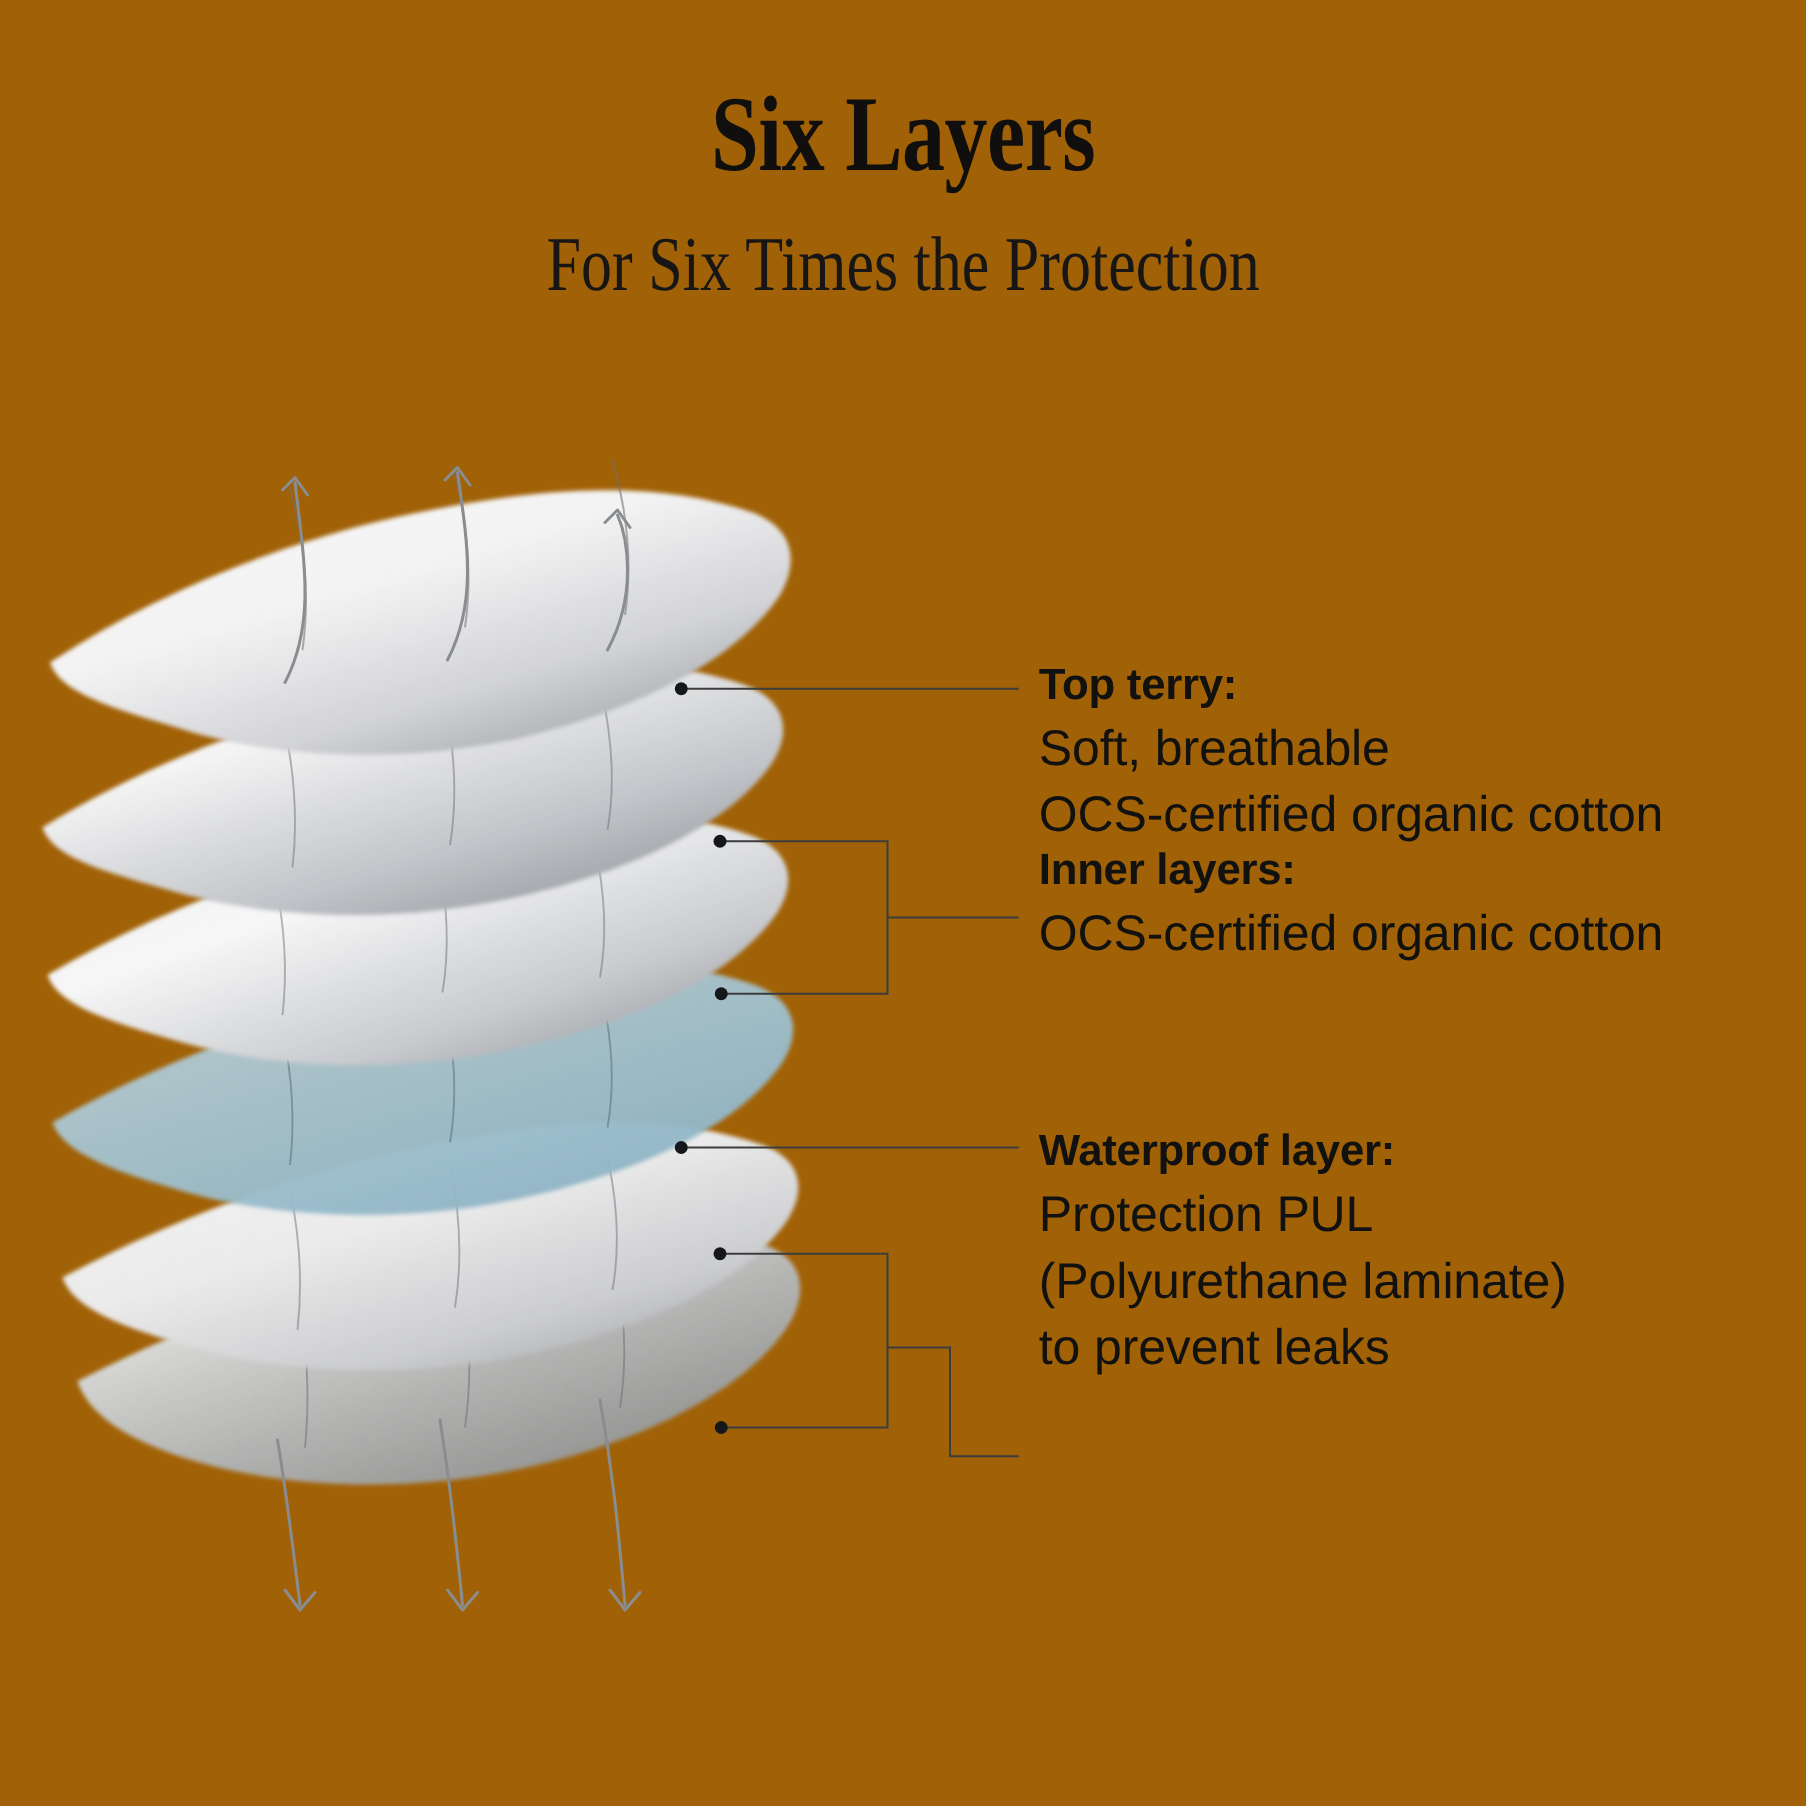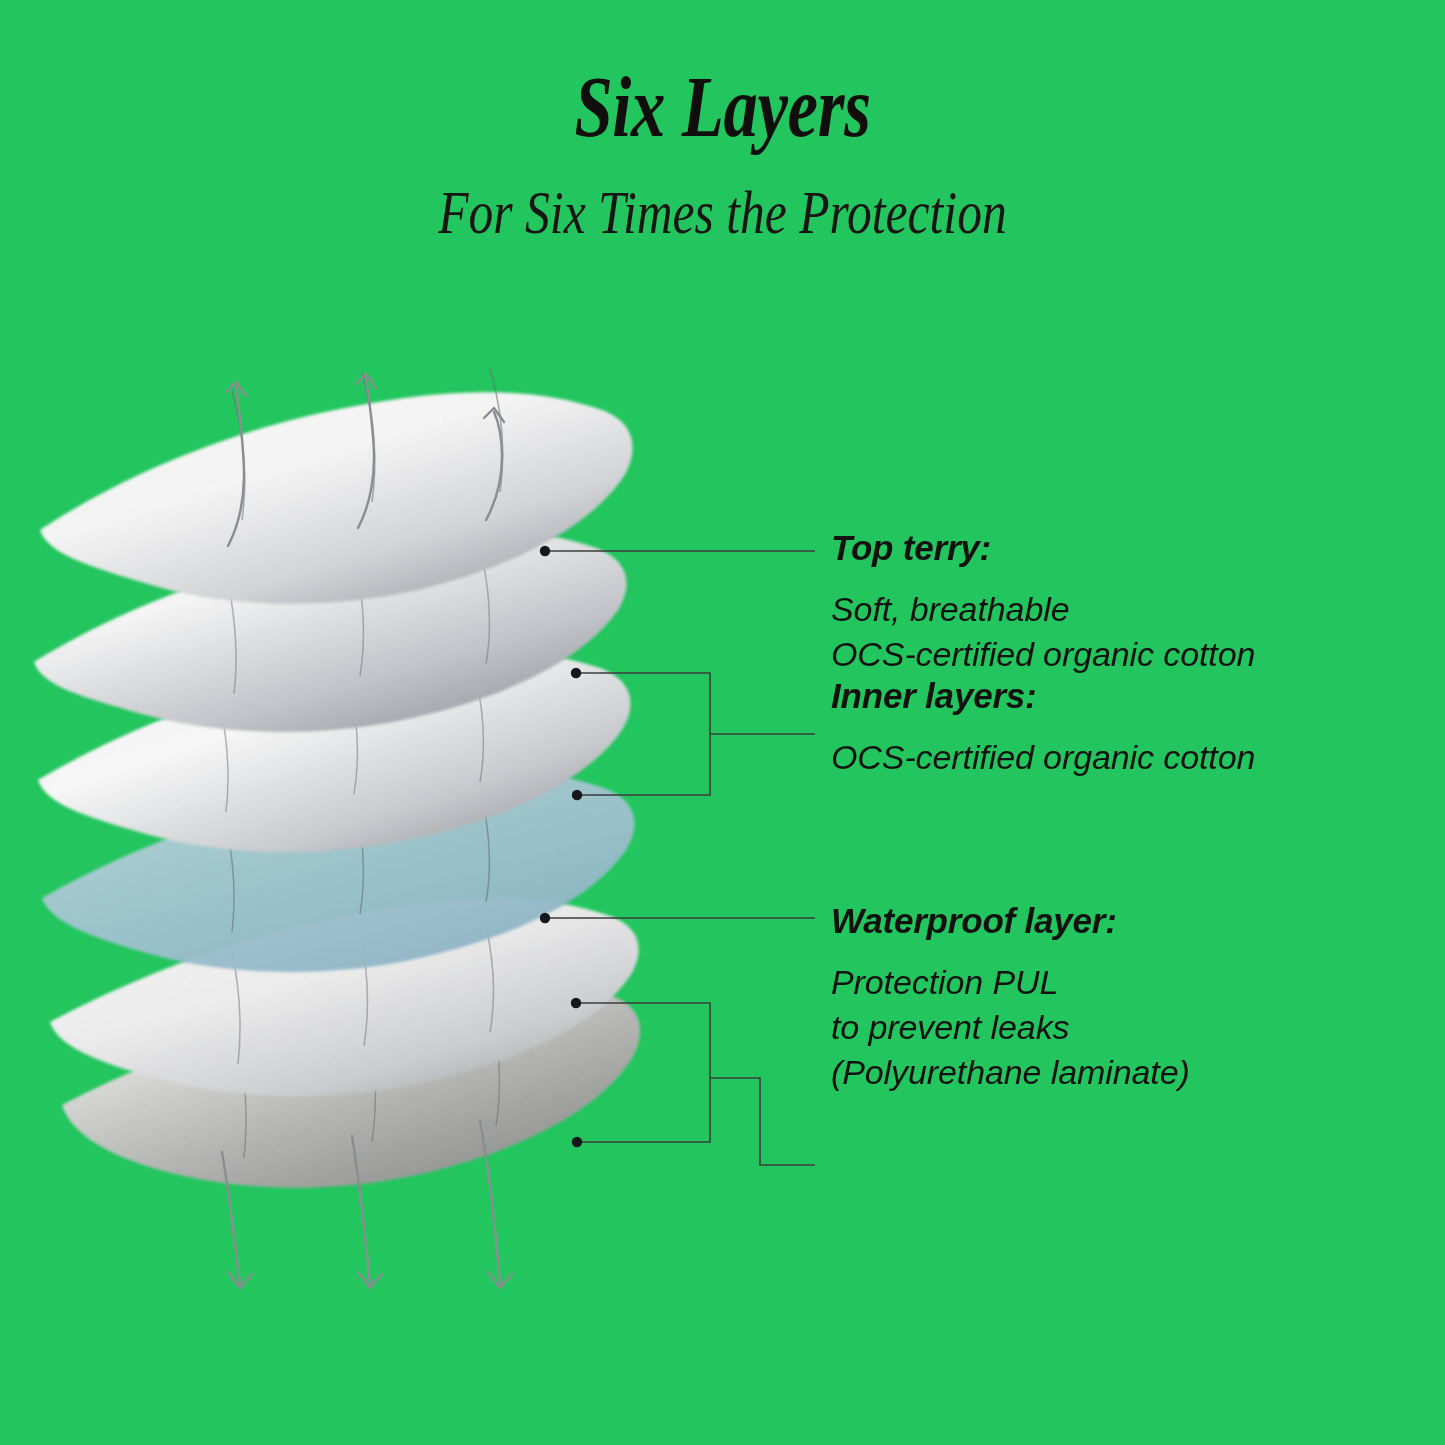--- a/index.html
+++ b/index.html
@@ -12,22 +12,21 @@
     background: #f5f5f3;
     font-family: "Liberation Sans", sans-serif;
     overflow: hidden;
     position: relative;
   }
   #stage {
     position: absolute;
     left: 0; top: 0;
     width: 1445px;
     height: 1445px;
-    background: #22c55e;
-    font-style: italic;
+    background: #a16207;
   }
 
   
   .hdr {
     position: absolute;
     left: 0;
     width: 1445px;
     text-align: center;
   }
   #page-title {
@@ -68,25 +67,25 @@
     color: #111110;
   }
   .callout .c-title {
     font-size: 35px;
     font-weight: 700;
     line-height: 1.30;
     letter-spacing: -0.2px;
     white-space: nowrap;
   }
   .callout .c-body {
-    font-size: 34px;
+    font-size: 40px;
     font-weight: 400;
     line-height: 1.33;
     letter-spacing: -0.1px;
-    margin-top: 16px;
+    margin-top: 2px;
   }
   .callout .c-body div { white-space: nowrap; }
 
   #callout-top        { top: 525px; }
   #callout-inner      { top: 673px; }
   #callout-waterproof { top: 898px; }
   #callout-bottom     { top: 1135px; }
 
   
   #connectors {
@@ -318,19 +317,19 @@
     <div class="c-title">Inner layers:</div>
     <div class="c-body">
       <div>OCS-certified organic cotton</div>
     </div>
   </div>
 
   <div class="callout" id="callout-waterproof">
     <div class="c-title">Waterproof layer:</div>
     <div class="c-body">
       <div>Protection PUL</div>
+      <div>(Polyurethane laminate)</div>
       <div>to prevent leaks</div>
-      <div>(Polyurethane laminate)</div>
     </div>
   </div>
 
 
 </div>
 
 </body></html>

